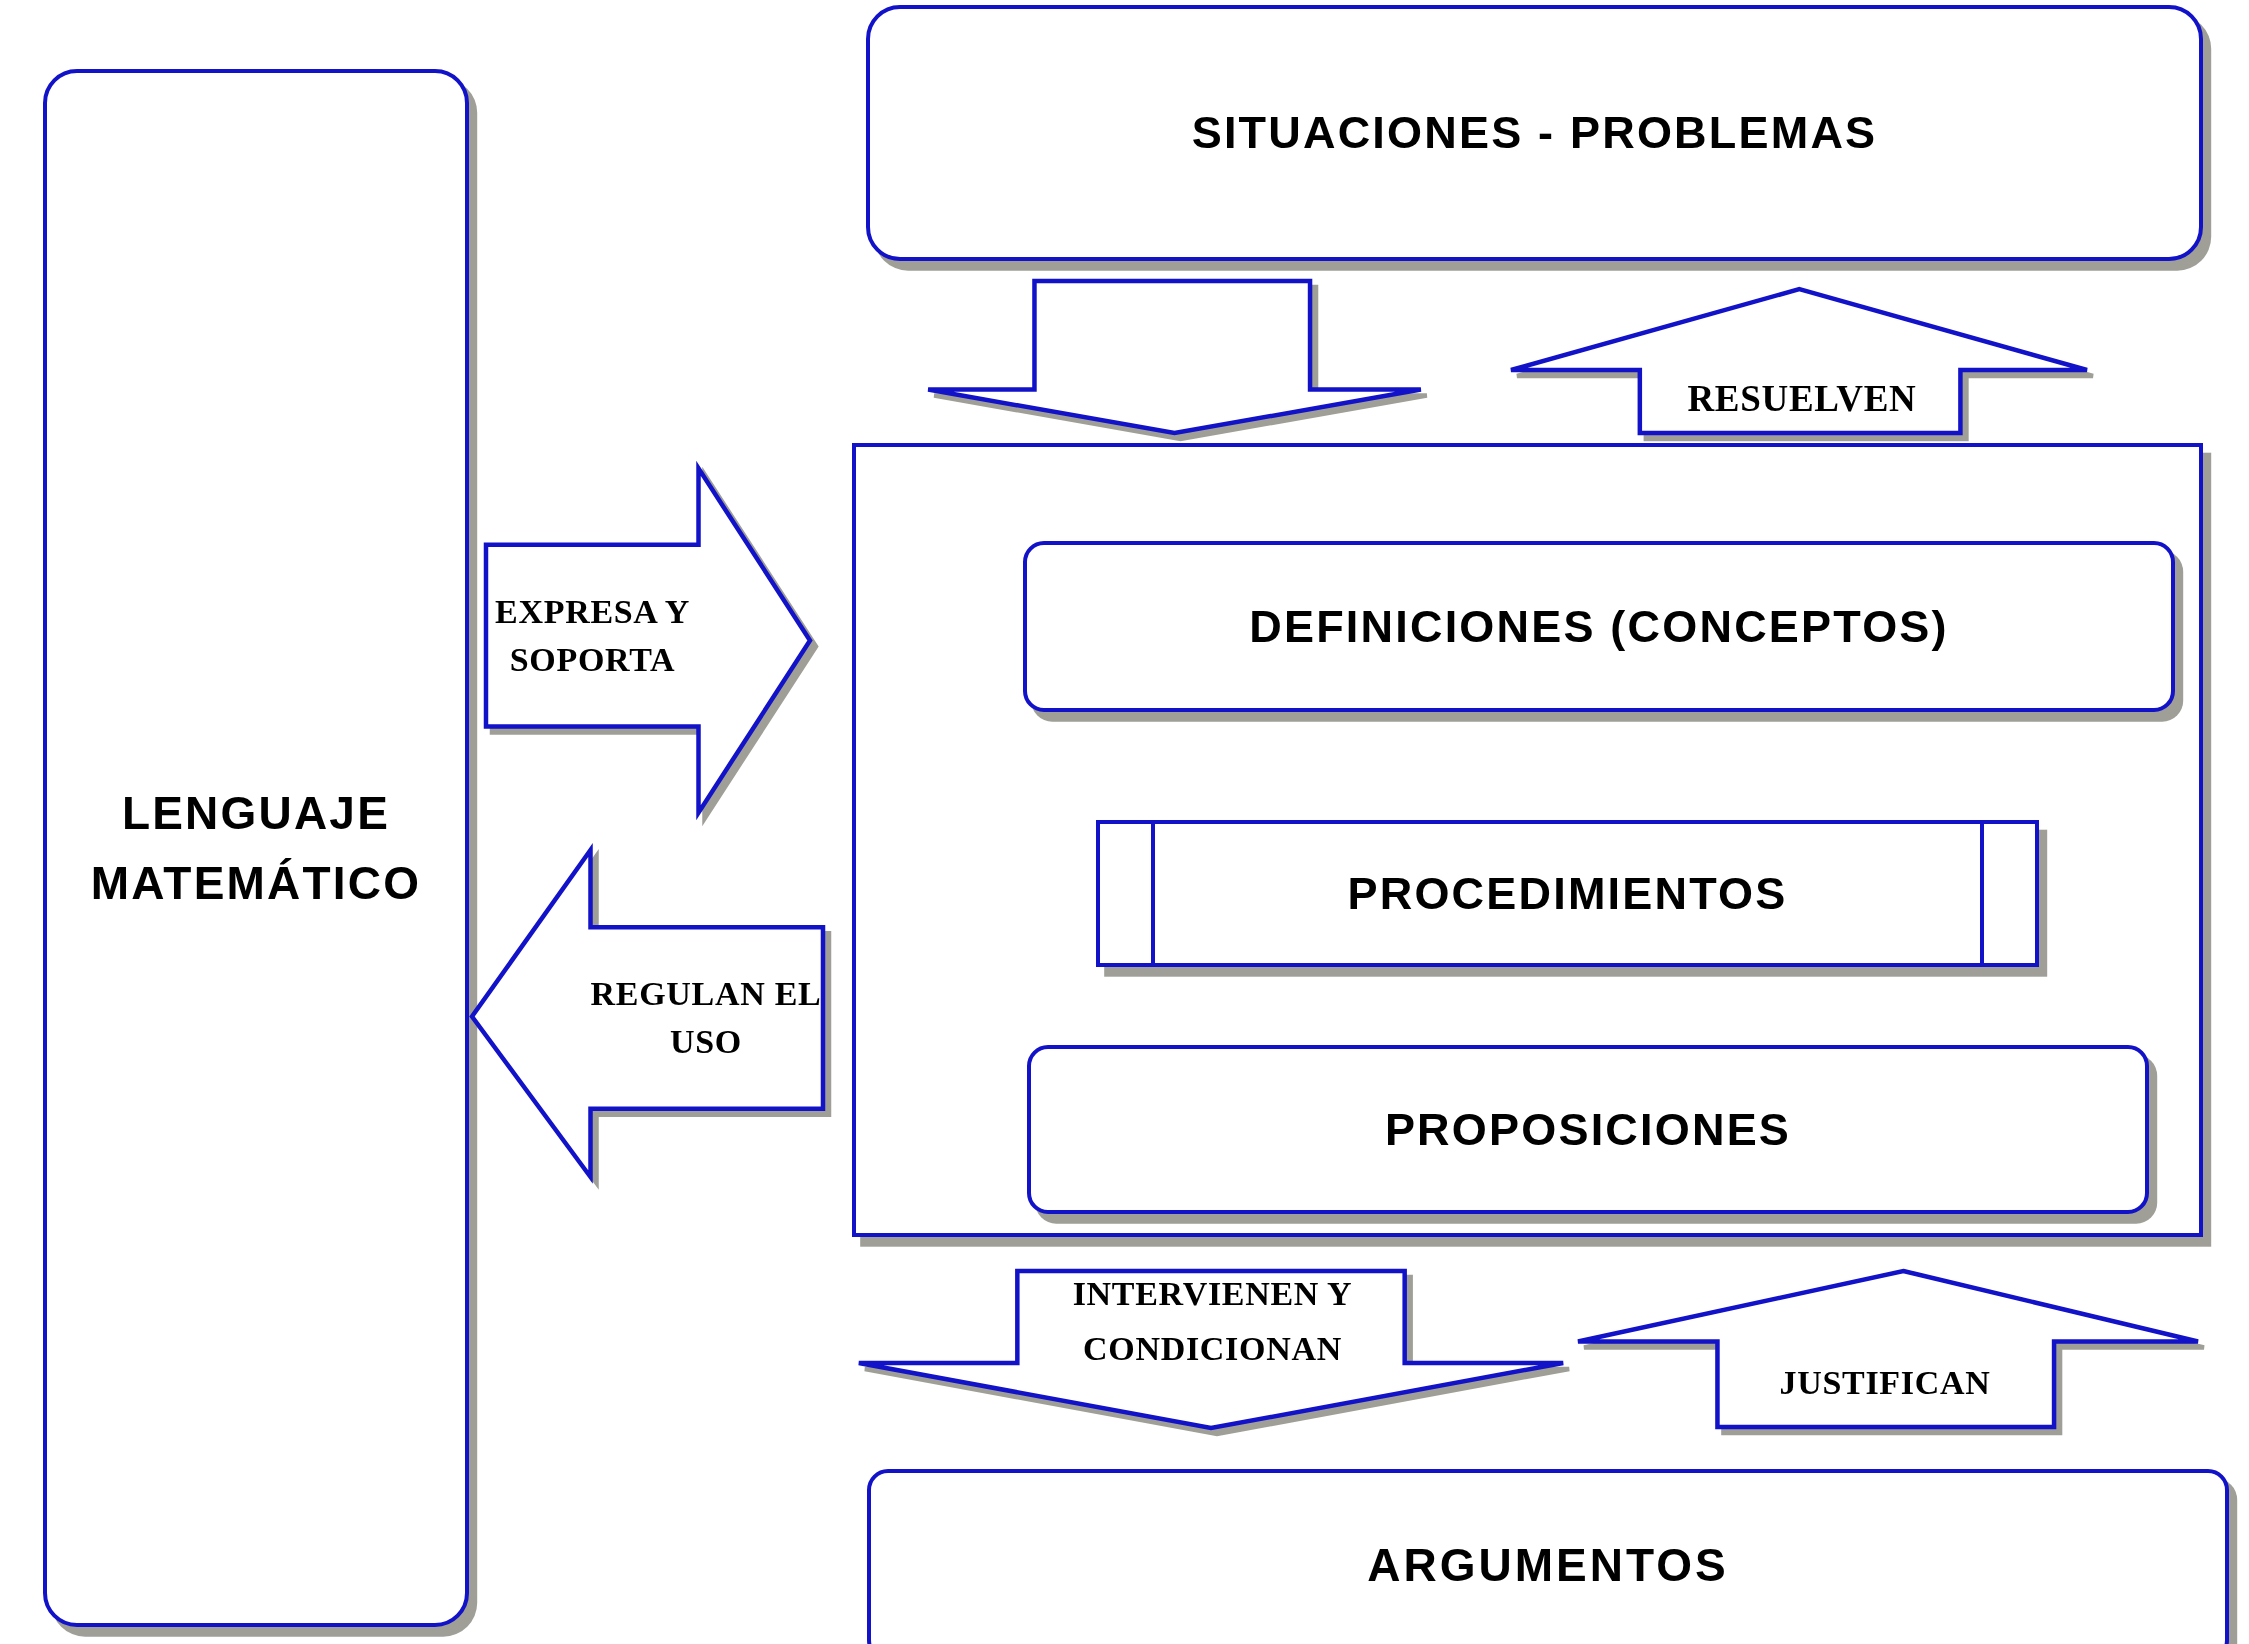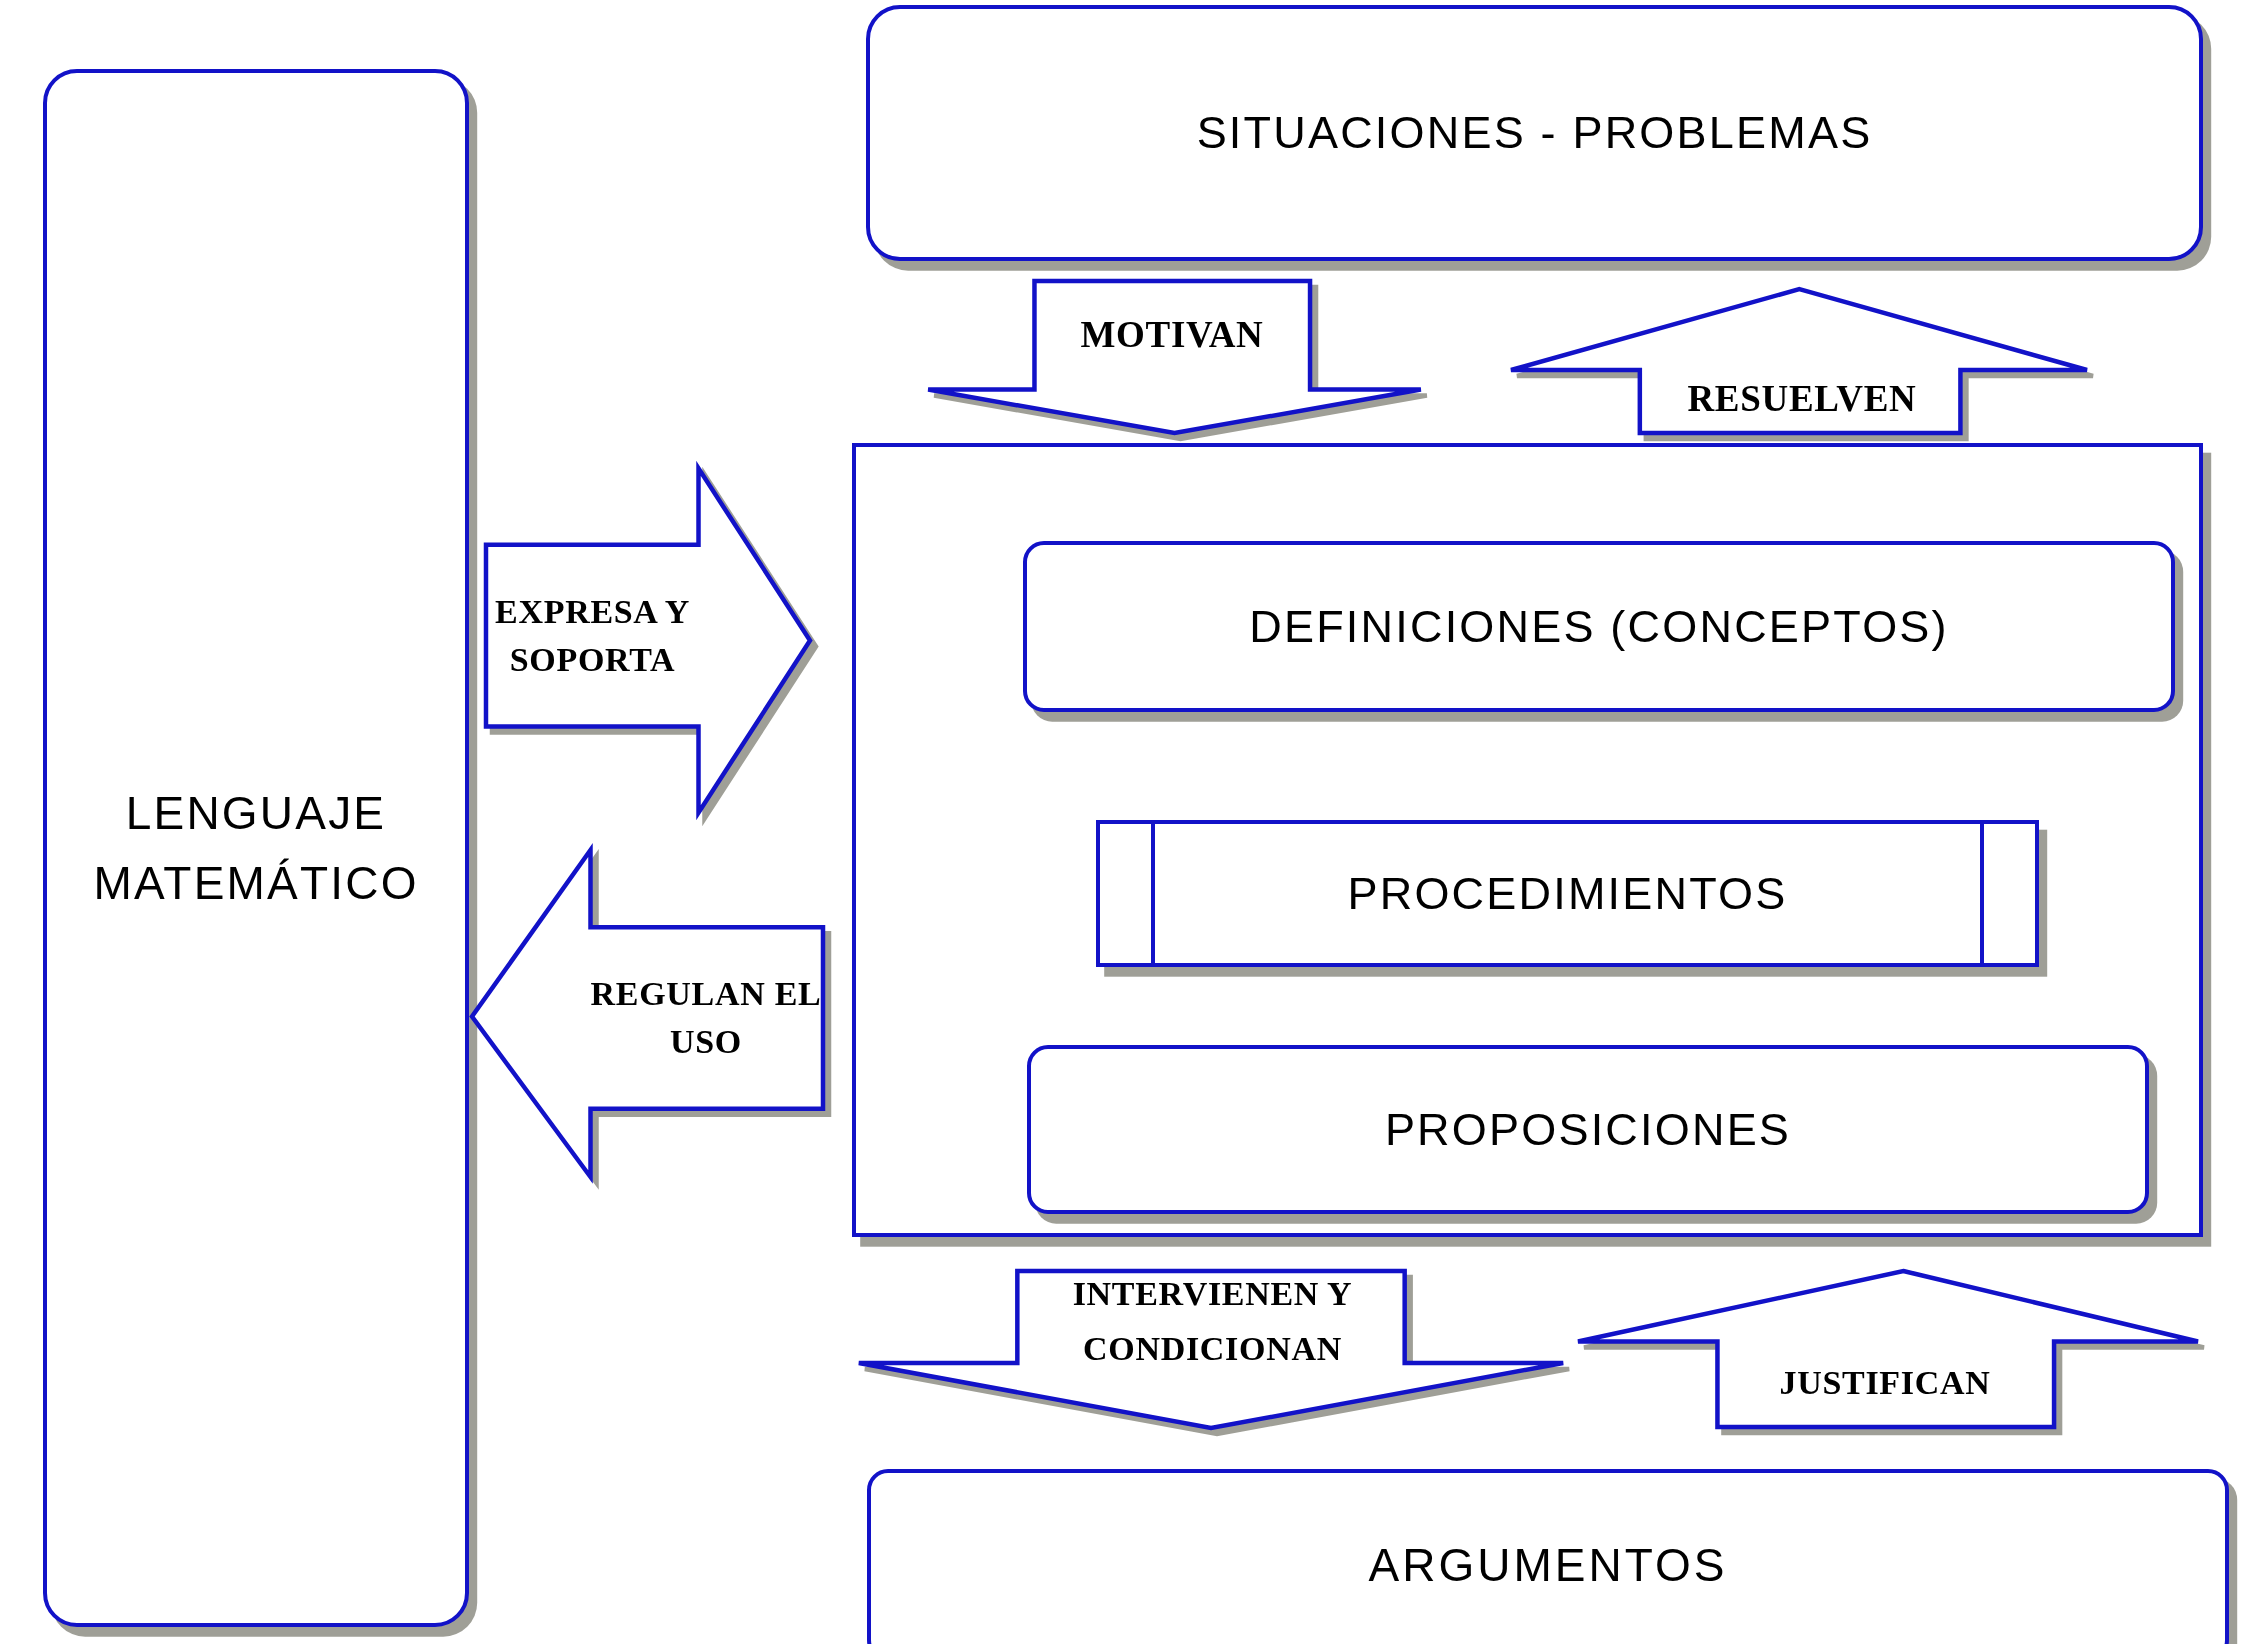--- a/index.html
+++ b/index.html
@@ -26,21 +26,21 @@
   .rounded-sm { border-radius: 21px; text-align: center; }
   .container-box {
     position: absolute;
     background: var(--background, #ffffff);
     border: 4.5px solid var(--border, #1212c8);
     box-shadow: 8.2px 9.7px 0 var(--shadow, #9f9f97);
     box-sizing: border-box;
   }
   .box-title {
     font-family: "Liberation Sans", sans-serif;
-    font-weight: normal;
+    font-weight: bold;
     color: var(--text, #000000);
     letter-spacing: 2.2px;
     line-height: 1.45;
     white-space: nowrap;
   }
   .fs62 { font-size: 46px; }
   .fs60 { font-size: 45px; }
   .ls4 { letter-spacing: 3px; }
   .two-line { line-height: 70px; white-space: nowrap; }
   .arrow { position: absolute; }
@@ -93,21 +93,20 @@
   </div>
 
   <div class="box rounded" style="left:866px; top:4.5px; width:1337px; height:256px;">
     <div class="box-title fs60">SITUACIONES - PROBLEMAS</div>
   </div>
 
   <div class="arrow" style="left:925px; top:278px; width:499px; height:161px;">
     <svg width="499" height="161" viewBox="0 0 666 215">
       <polygon points="146,4 514,4 514,149 662,149 333,207 4,149 146,149"></polygon>
     </svg>
-    <div class="arrow-label fs50" style="left:112px; top:7.5px; width:270px; height:97px;">MOTIVAN</div>
   </div>
 
   <div class="arrow" style="left:1508px; top:286px; width:582px; height:153px;">
     <svg width="582" height="153" viewBox="0 0 777 204">
       <polygon points="389,4 773,112 604,112 604,196 176,196 176,112 4,112"></polygon>
     </svg>
     <div class="arrow-label fs50" style="left:135px; top:79px; width:318px; height:67px;">RESUELVEN</div>
   </div>
 
   <div class="container-box" style="left:852px; top:443px; width:1351px; height:794px;"></div>

